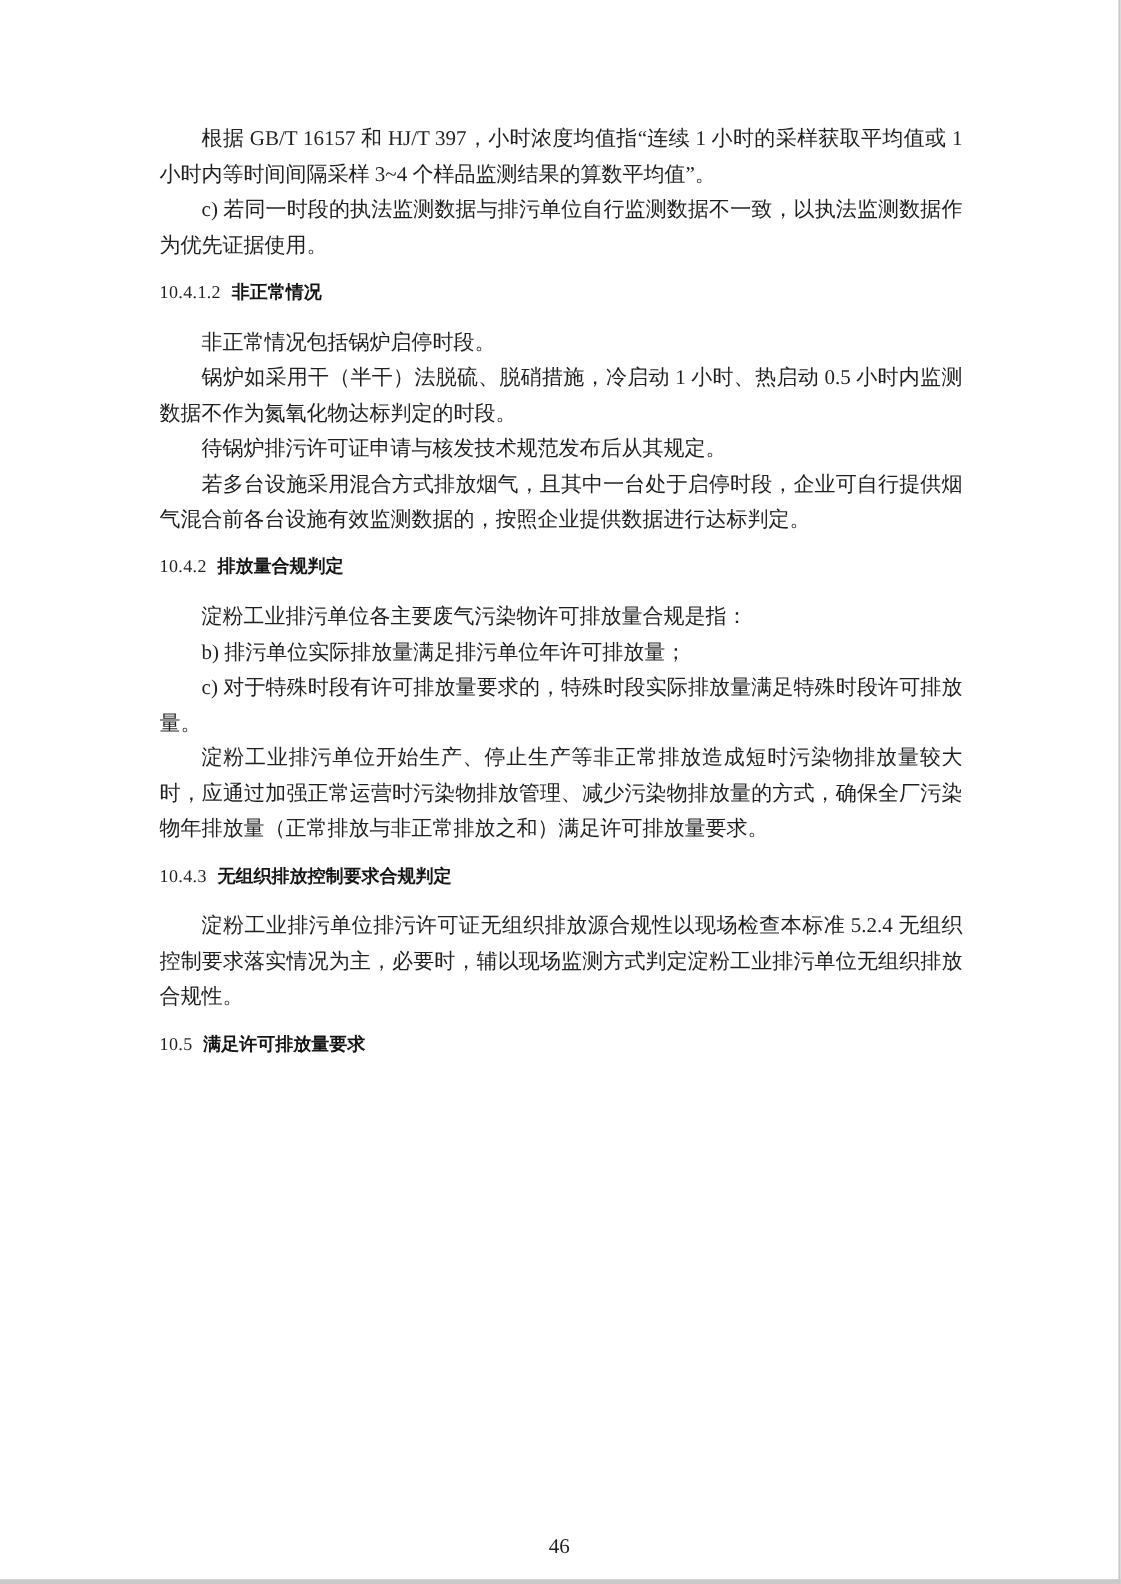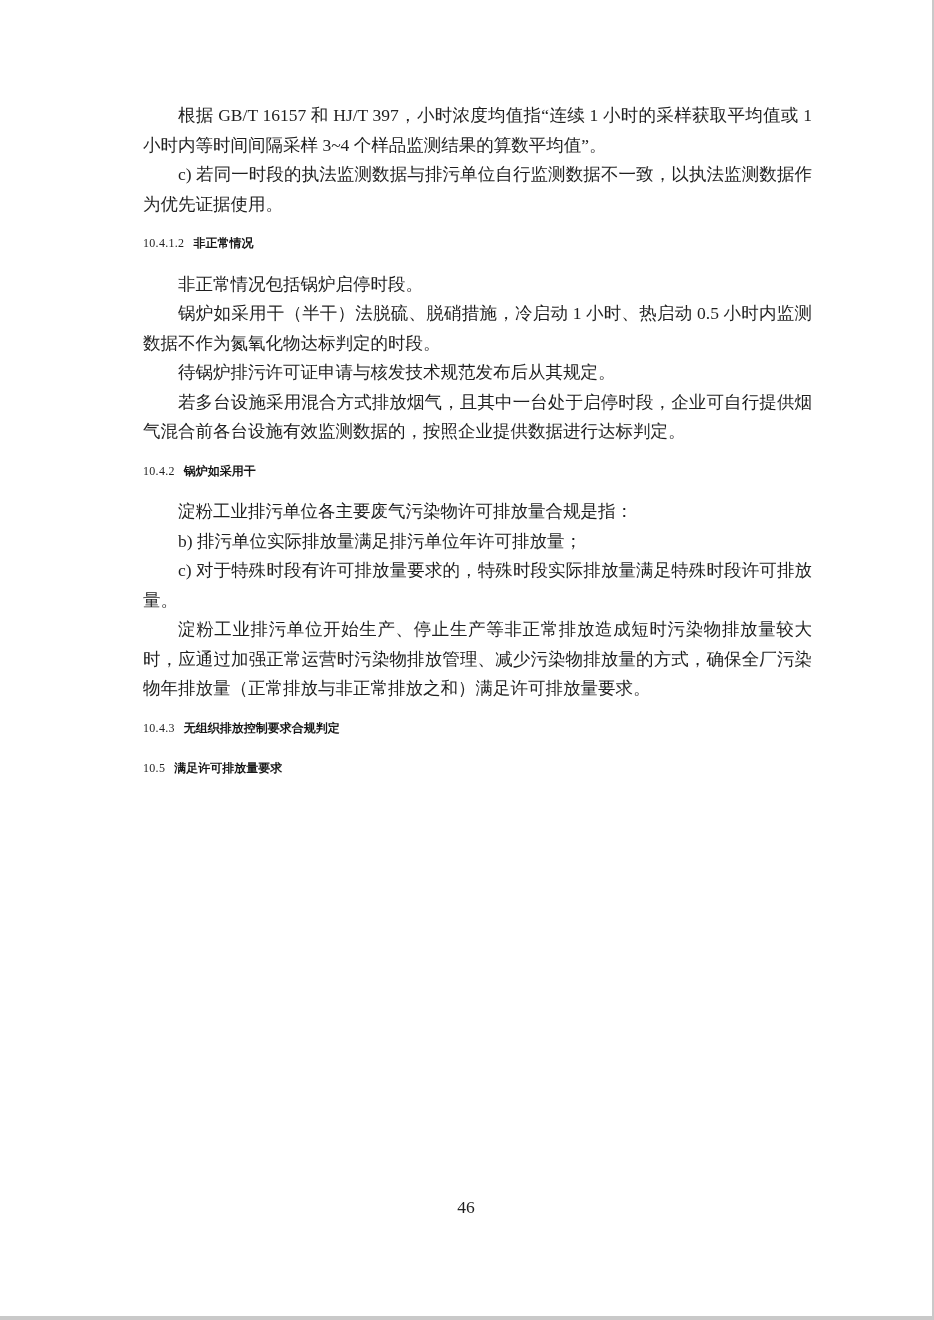--- a/index.html
+++ b/index.html
@@ -10,73 +10,74 @@
     background: #ffffff;
     box-sizing: border-box;
     border-right: 2px solid #c9c9c9;
     border-bottom: 4px solid #c9c9c9;
     font-family: "Liberation Serif", "DejaVu Serif", serif;
     color: #1f1f1f;
     overflow: hidden;
   }
   .content {
     position: absolute;
-    left: 143px;
+    left: 133px;
     top: 101px;
     width: 669px;
     text-align: justify;
   }
   .para {
     margin: 0;
     font-size: 17.5px;
     line-height: 29.5px;
     text-indent: 2em;
     word-break: break-all;
   }
   .sec-heading {
     margin: 10px 0 11px 0;
-    font-size: 12px;
+    font-size: 15px;
     line-height: 29.5px;
     font-weight: normal;
     text-indent: 0;
   }
   .sec-num {
     font-family: "Liberation Serif", "DejaVu Serif", serif;
     letter-spacing: 0.3px;
   }
   .sec-title {
     font-family: "Liberation Sans", "DejaVu Sans", sans-serif;
     font-weight: bold;
     margin-left: 9px;
     color: #151515;
   }
   .page-number {
     position: absolute;
     left: 0;
     right: 0;
-    top: 1197px;
+    top: 1278px;
     text-align: center;
     font-size: 17.5px;
     color: #1f1f1f;
   }
 </style>
 </head>
 <body>
 
 <div class="page">
   <main class="content" id="doc-root">
       <p class="para">根据 GB/T 16157 和 HJ/T 397，小时浓度均值指“连续 1 小时的采样获取平均值或 1 小时内等时间间隔采样 3~4 个样品监测结果的算数平均值”。</p>
       <p class="para">c) 若同一时段的执法监测数据与排污单位自行监测数据不一致，以执法监测数据作为优先证据使用。</p>
       <h2 class="sec-heading"><span class="sec-num">10.4.1.2</span><span class="sec-title">非正常情况</span></h2>
       <p class="para">非正常情况包括锅炉启停时段。</p>
       <p class="para">锅炉如采用干（半干）法脱硫、脱硝措施，冷启动 1 小时、热启动 0.5 小时内监测数据不作为氮氧化物达标判定的时段。</p>
       <p class="para">待锅炉排污许可证申请与核发技术规范发布后从其规定。</p>
       <p class="para">若多台设施采用混合方式排放烟气，且其中一台处于启停时段，企业可自行提供烟气混合前各台设施有效监测数据的，按照企业提供数据进行达标判定。</p>
-      <h2 class="sec-heading"><span class="sec-num">10.4.2</span><span class="sec-title">锅炉如采用干</span></h2>
+      <h2 class="sec-heading"><span class="sec-num">10.4.2</span><span class="sec-title">排放量合规判定</span></h2>
       <p class="para">淀粉工业排污单位各主要废气污染物许可排放量合规是指：</p>
       <p class="para">b) 排污单位实际排放量满足排污单位年许可排放量；</p>
       <p class="para">c) 对于特殊时段有许可排放量要求的，特殊时段实际排放量满足特殊时段许可排放量。</p>
       <p class="para">淀粉工业排污单位开始生产、停止生产等非正常排放造成短时污染物排放量较大时，应通过加强正常运营时污染物排放管理、减少污染物排放量的方式，确保全厂污染物年排放量（正常排放与非正常排放之和）满足许可排放量要求。</p>
       <h2 class="sec-heading"><span class="sec-num">10.4.3</span><span class="sec-title">无组织排放控制要求合规判定</span></h2>
+      <p class="para">淀粉工业排污单位排污许可证无组织排放源合规性以现场检查本标准 5.2.4 无组织控制要求落实情况为主，必要时，辅以现场监测方式判定淀粉工业排污单位无组织排放合规性。</p>
       <h2 class="sec-heading"><span class="sec-num">10.5</span><span class="sec-title">满足许可排放量要求</span></h2>
     </main>
   <div class="page-number">46</div>
 </div>
 
 </body></html>

